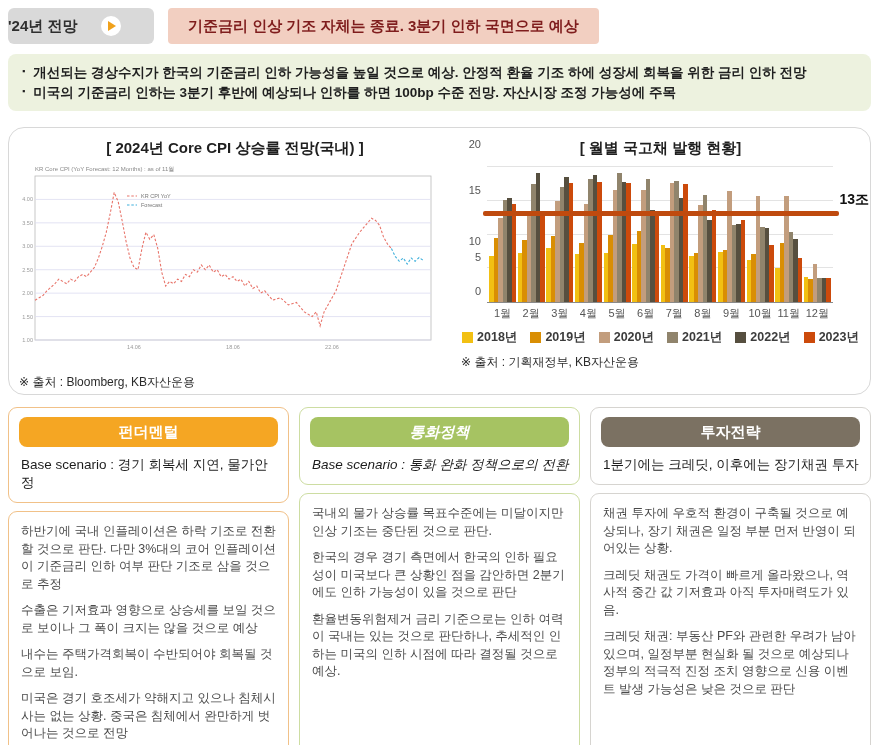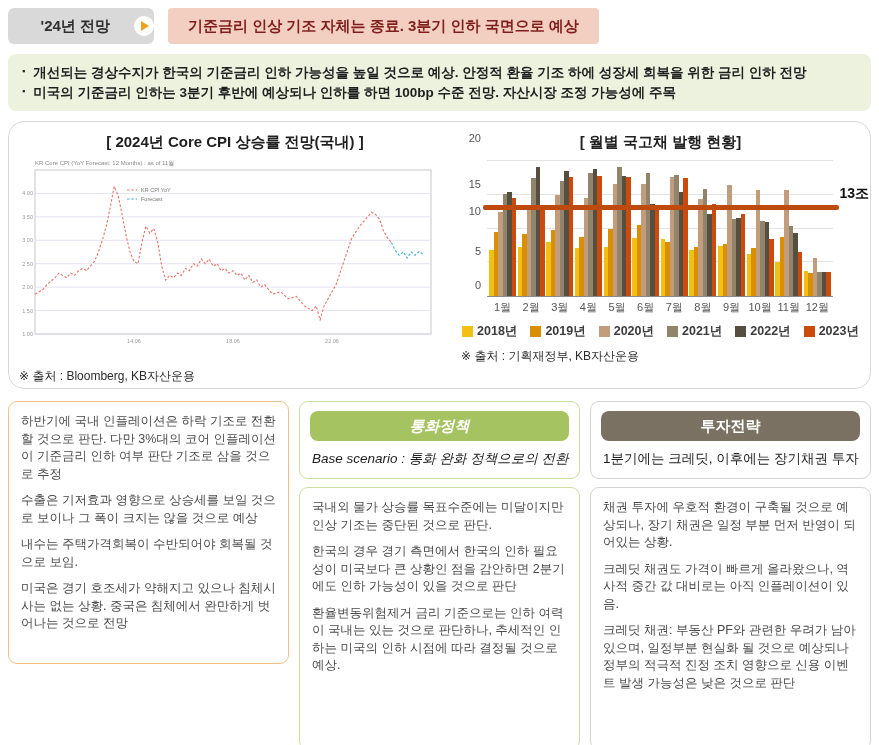--- a/index.html
+++ b/index.html
@@ -2,34 +2,34 @@
 <html><head>
 <meta charset="utf-8">
 <style>
   * { box-sizing: border-box; margin: 0; padding: 0; }
   html,body { background:#fff; }
   body { font-family: "Liberation Sans","DejaVu Sans",sans-serif; width:879px; height:745px; overflow:hidden; }
   .page { width:879px; height:745px; padding:8px 8px; background:#fff; position:relative; }
 
   
   .top-row { display:flex; align-items:stretch; height:36px; }
-  .badge { background:#d9d9d9; border-radius:6px; width:146px; display:flex; align-items:center; justify-content:flex-end; gap:24px; }
+  .badge { background:#d9d9d9; border-radius:6px; width:146px; display:flex; align-items:center; justify-content:flex-start; gap:24px; }
   .badge-text { font-size:15px; font-weight:bold; color:#2f2f2f; }
   .play-circle { width:20px; height:20px; border-radius:50%; background:#fff; display:flex; align-items:center; justify-content:center; }
   .play-tri { width:0; height:0; border-left:8px solid #f0a11b; border-top:5px solid transparent; border-bottom:5px solid transparent; margin-left:2px; }
   .headline-box { margin-left:14px; background:#f2cfc1; border-radius:4px; display:flex; align-items:center; padding:0 20px; }
   .headline-text { font-size:15px; font-weight:bold; color:#7f1d1d; }
 
   
   .bullets-box { margin-top:10px; background:#edf2df; border-radius:8px; padding:9px 14px; }
   .bullet-line { display:flex; align-items:flex-start; gap:8px; font-size:13.5px; font-weight:600; color:#1f1f1f; line-height:1.45; }
   .bullet-sq { color:#1f1f1f; font-size:9px; line-height:1.9; }
 
   
-  .charts-panel { margin-top:10px; border:1px solid #d8d8d8; border-radius:16px; padding:8px 10px 6px 10px; height:268px; display:flex; }
+  .charts-panel { margin-top:16px; border:1px solid #d8d8d8; border-radius:16px; padding:8px 10px 6px 10px; height:268px; display:flex; }
   .chart-col-left { width:432px; }
   .chart-col-right { flex:1; padding-left:10px; }
   .chart-title { text-align:center; font-size:15px; font-weight:bold; color:#1f1f1f; height:24px; line-height:24px; }
   .linechart-wrap { margin-top:2px; }
   .chart-source { font-size:12px; color:#2b2b2b; margin-top:12px; }
 
   
   .barchart-region { position:relative; margin-top:8px; padding-left:26px; width:372px; }
   .bar-plot { position:relative; height:135px; border-bottom:1.5px solid #8a8a8a; }
   .gridline { position:absolute; left:0; right:0; height:1px; background:#e3e3e3; }
@@ -119,21 +119,21 @@
     </div>
 
     <div class="chart-col-right">
       <div class="chart-title">[ 월별 국고채 발행 현황]</div>
       <div class="barchart-region">
         <div class="bar-plot" id="barplot">
             <div class="ylab" style="bottom: -1px;">0</div>
             <div class="gridline" style="bottom: 33.75px;"></div>
             <div class="ylab" style="bottom: 32.75px;">5</div>
             <div class="gridline" style="bottom: 67.5px;"></div>
-            <div class="ylab" style="bottom: 73px;">10</div>
+            <div class="ylab" style="bottom: 49px;">10</div>
             <div class="gridline" style="bottom: 101.25px;"></div>
             <div class="ylab" style="bottom: 100.25px;">15</div>
             <div class="gridline" style="bottom: 135px;"></div>
             <div class="ylab" style="bottom: 146px;">20</div>
             <div class="bars-row">
               <div class="bar-group">
                 <div class="bar" style="height: 45.9px; background: rgb(242, 192, 19);"></div>
                 <div class="bar" style="height: 64.1px; background: rgb(217, 142, 4);"></div>
                 <div class="bar" style="height: 83.7px; background: rgb(194, 157, 125);"></div>
                 <div class="bar" style="height: 102.6px; background: rgb(144, 132, 108);"></div>
@@ -272,20 +272,24 @@
             <span class="legend-sq" style="background: rgb(204, 74, 11);"></span>
             <span>2023년</span>
           </div>
         </div>
       <div class="chart-source-right">※ 출처 : 기획재정부, KB자산운용</div>
     </div>
   </div>
 
   <div class="columns-row" id="columns">
       <div class="col">
+        <div class="head-card" style="border: 1.5px solid rgb(241, 193, 136);">
+          <div class="pill" style="background: rgb(245, 166, 35);">펀더멘털</div>
+          <div class="scenario">Base scenario : 경기 회복세 지연, 물가안정</div>
+        </div>
         <div class="body-card" style="border: 1.5px solid rgb(241, 193, 136);">
           <div class="para">하반기에 국내 인플레이션은 하락 기조로 전환할 것으로 판단. 다만 3%대의 코어 인플레이션이 기준금리 인하 여부 판단 기조로 삼을 것으로 추정</div>
           <div class="para">수출은 기저효과 영향으로 상승세를 보일 것으로 보이나 그 폭이 크지는 않을 것으로 예상</div>
           <div class="para">내수는 주택가격회복이 수반되어야 회복될 것으로 보임.</div>
           <div class="para">미국은 경기 호조세가 약해지고 있으나 침체시사는 없는 상황. 중국은 침체에서 완만하게 벗어나는 것으로 전망</div>
         </div>
       </div>
       <div class="col">
         <div class="head-card" style="border: 1.5px solid rgb(205, 221, 162); font-style: italic;">
           <div class="pill" style="background: rgb(166, 195, 98);">통화정책</div>
@@ -297,19 +301,19 @@
           <div class="para">환율변동위험제거 금리 기준으로는 인하 여력이 국내는 있는 것으로 판단하나, 추세적인 인하는 미국의 인하 시점에 따라 결정될 것으로 예상.</div>
         </div>
       </div>
       <div class="col">
         <div class="head-card" style="border: 1.5px solid rgb(214, 212, 208);">
           <div class="pill" style="background: rgb(123, 113, 98);">투자전략</div>
           <div class="scenario">1분기에는 크레딧, 이후에는 장기채권 투자</div>
         </div>
         <div class="body-card" style="border: 1.5px solid rgb(214, 212, 208);">
           <div class="para">채권 투자에 우호적 환경이 구축될 것으로 예상되나, 장기 채권은 일정 부분 먼저 반영이 되어있는 상황.</div>
-          <div class="para">크레딧 채권도 가격이 빠르게 올라왔으나, 역사적 중간 값 대비로는 아직 인플레이션이 있음.</div>
+          <div class="para">크레딧 채권도 가격이 빠르게 올라왔으나, 역사적 중간 값 기저효과 아직 투자매력도가 있음.</div>
           <div class="para">크레딧 채권: 부동산 PF와 관련한 우려가 남아있으며, 일정부분 현실화 될 것으로 예상되나 정부의 적극적 진정 조치 영향으로 신용 이벤트 발생 가능성은 낮은 것으로 판단</div>
         </div>
       </div>
     </div>
 
 </div>
 
 </body></html>

